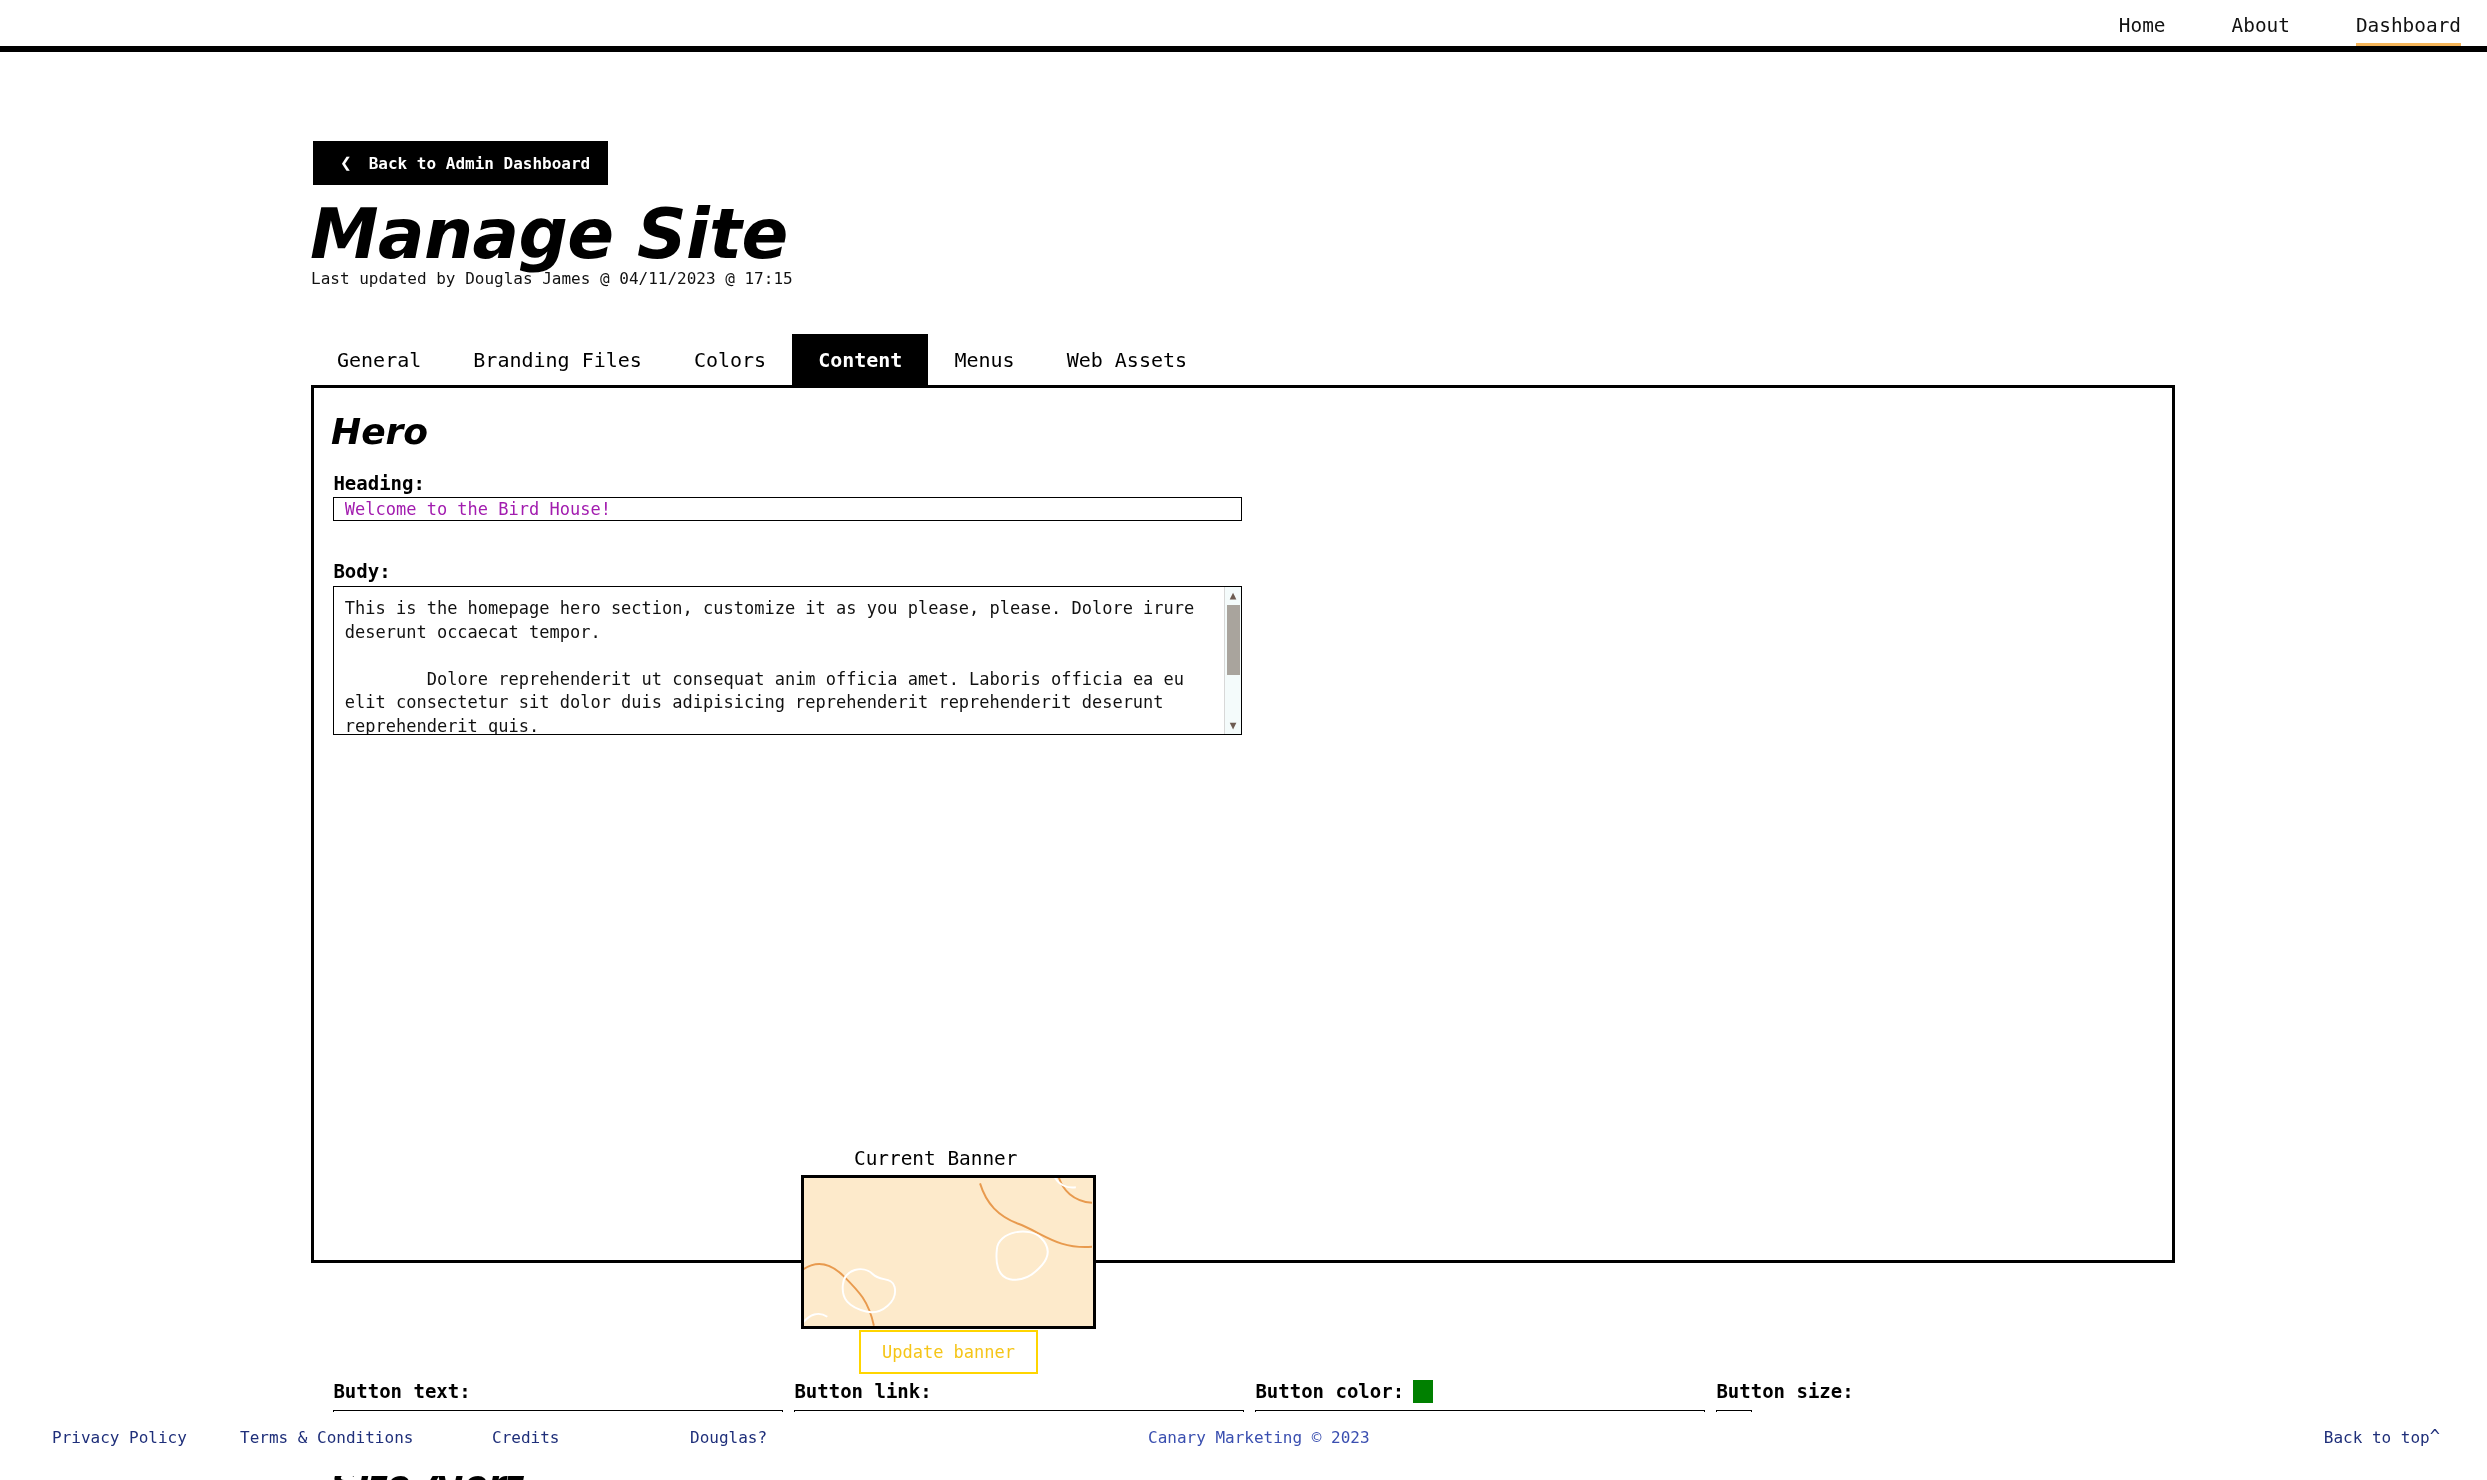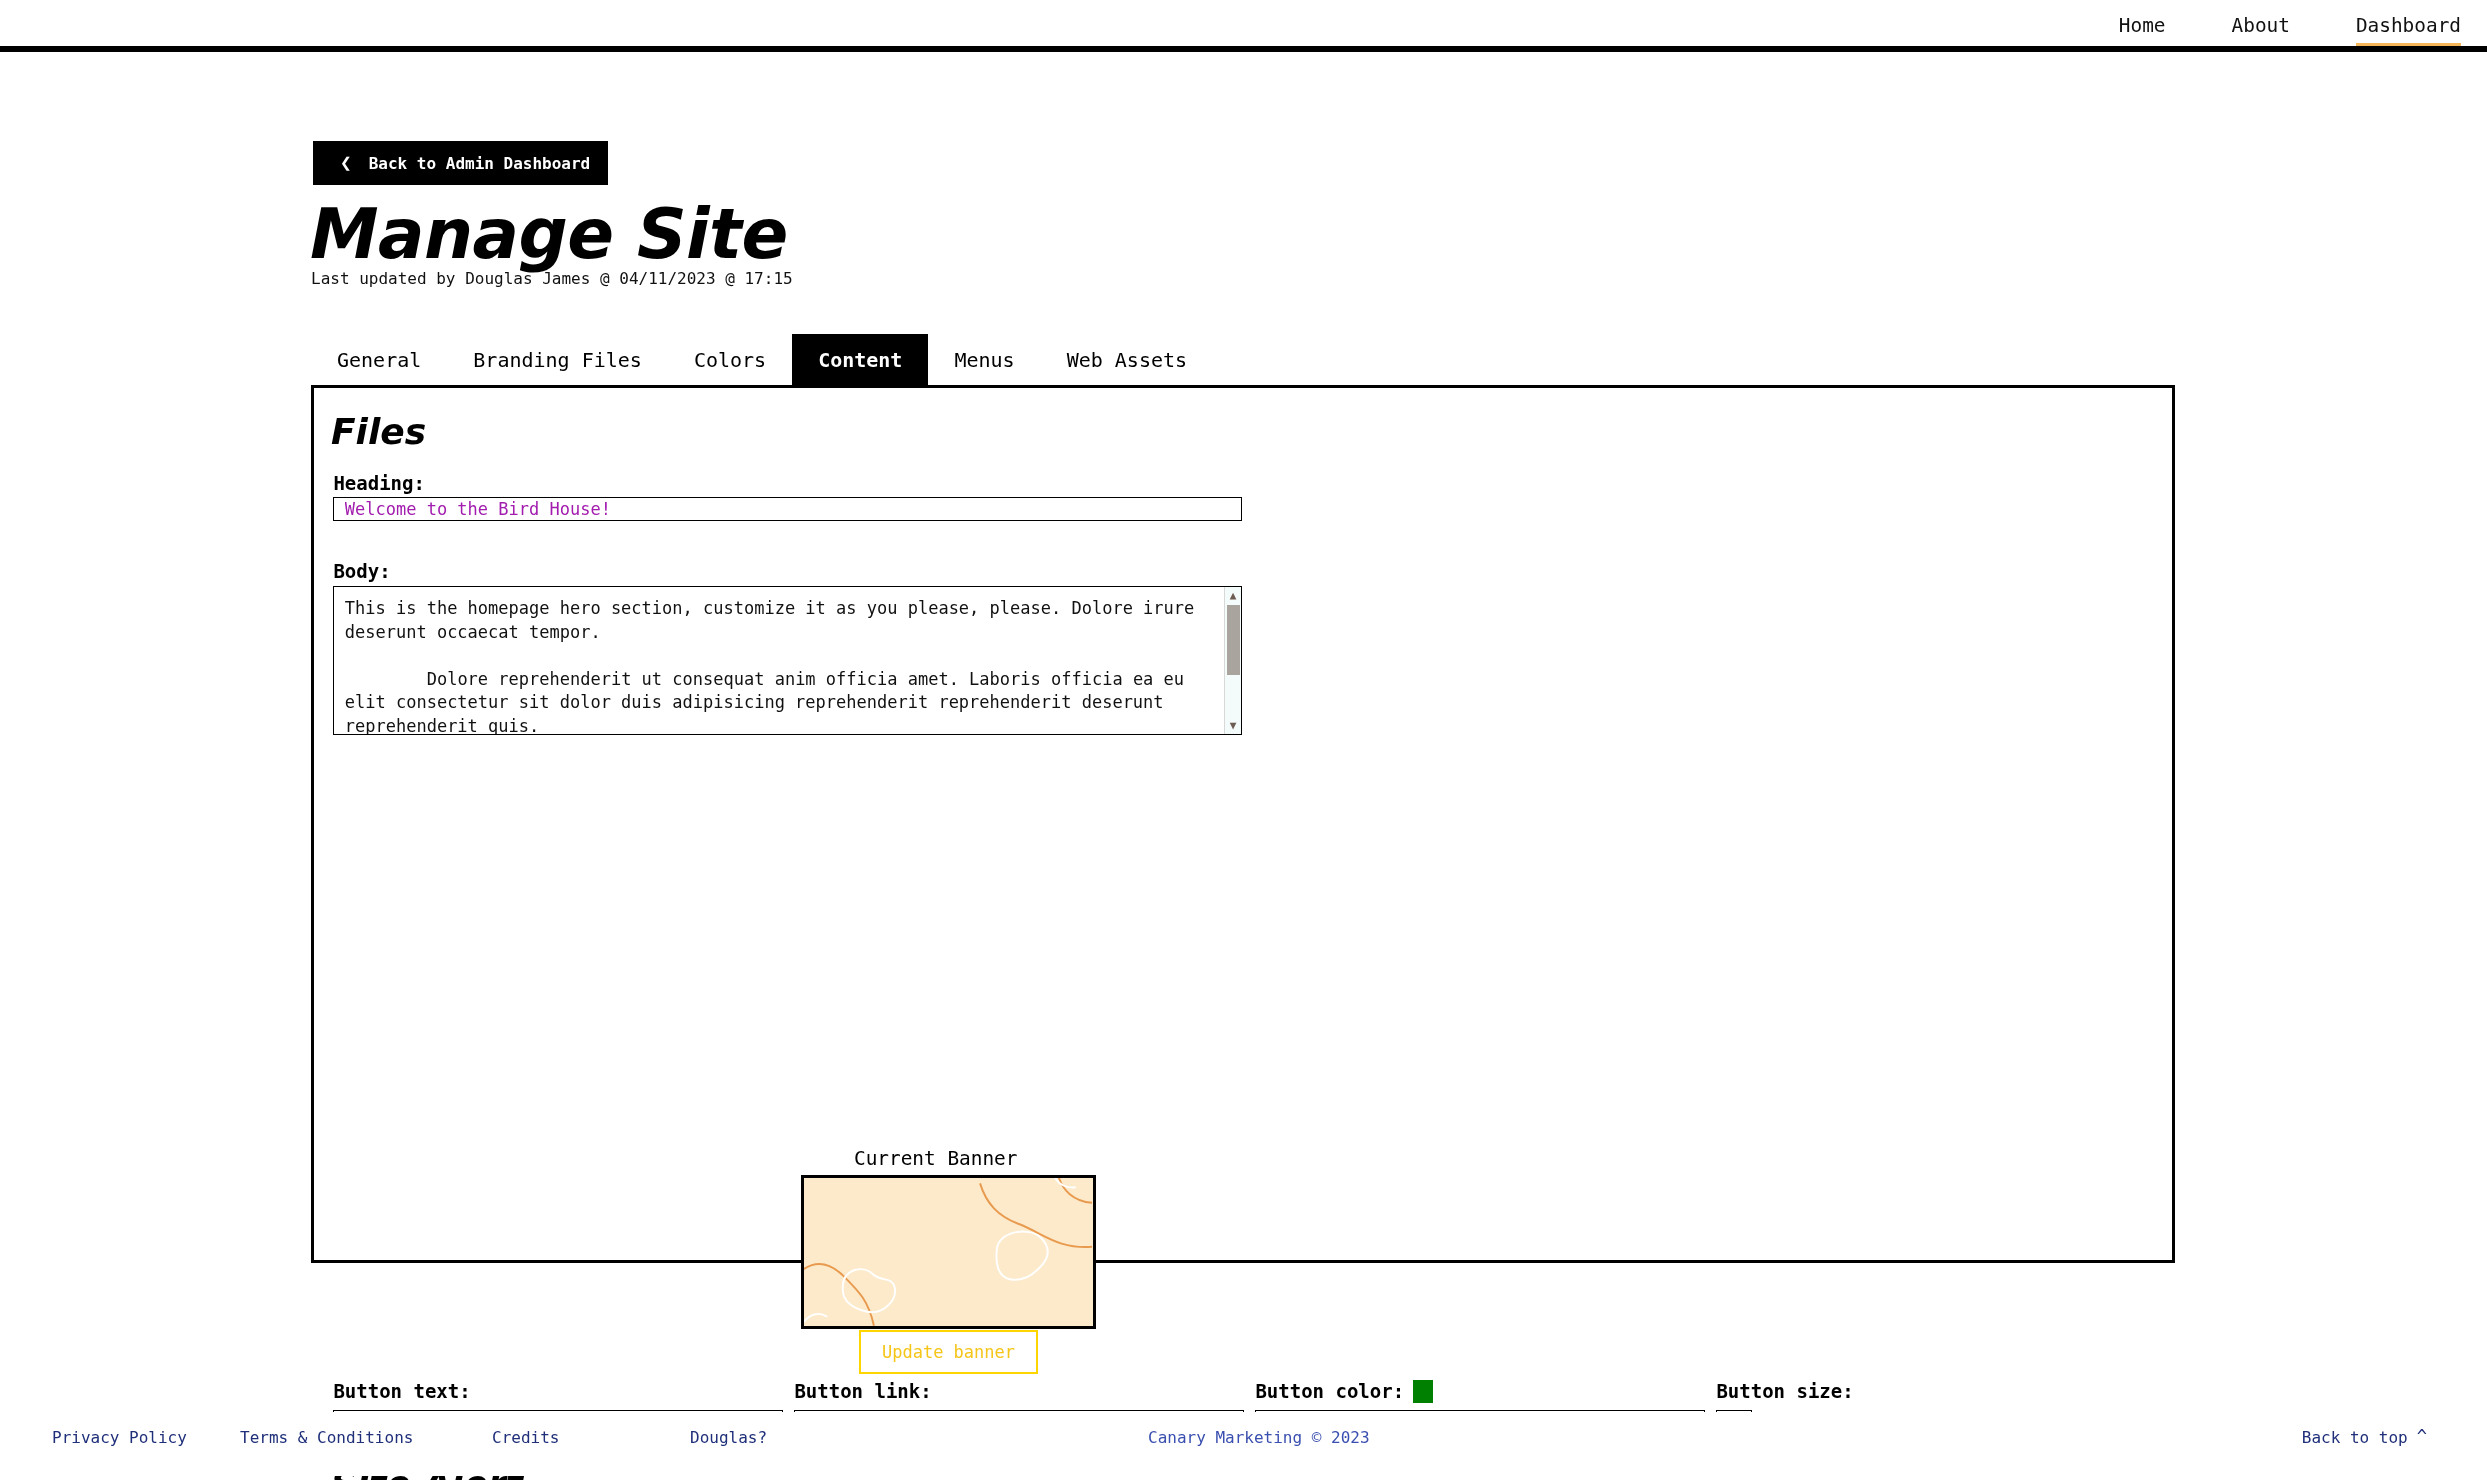--- a/index.html
+++ b/index.html
@@ -210,21 +210,21 @@
   .flink {
     position: absolute; top: 15.5px;
     font-size: 16px; color: #1f2f7a;
     text-decoration: none; white-space: nowrap;
   }
   .f1 { left: 52px; }
   .f2 { left: 240px; }
   .f3 { left: 492px; }
   .f4 { left: 690px; }
   .fcopy { left: 1148px; color: #3a4fb0; }
-  .ftop { right: 60px; display: flex; gap: 9px; }
+  .ftop { right: 47px; display: flex; gap: 0; }
   .chev-up { font-size: 17px; line-height: 1; }
 </style>
 </head>
 <body>
 
 <div class="topbar">
   <div class="nav">
     <a class="nav-item" href="#">Home</a>
     <a class="nav-item" href="#">About</a>
     <a class="nav-item active" href="#">Dashboard</a>
@@ -243,21 +243,21 @@
   <button class="tab">General</button>
   <button class="tab">Branding Files</button>
   <button class="tab">Colors</button>
   <button class="tab active">Content</button>
   <button class="tab">Menus</button>
   <button class="tab">Web Assets</button>
 </div>
 
 <div class="panel">
 
-  <h2 class="section-title hero-head">Files</h2>
+  <h2 class="section-title hero-head">Hero</h2>
 
   <div class="field-label lbl-heading">Heading:</div>
   <div class="wrap-heading">
     <input class="tinput" type="text" value="Welcome to the Bird House!" style="">
   </div>
 
   <div class="field-label lbl-body">Body:</div>
   <div class="wrap-body">
     <textarea class="tarea" style="">This is the homepage hero section, customize it as you please, please. Dolore irure deserunt occaecat tempor.
 

